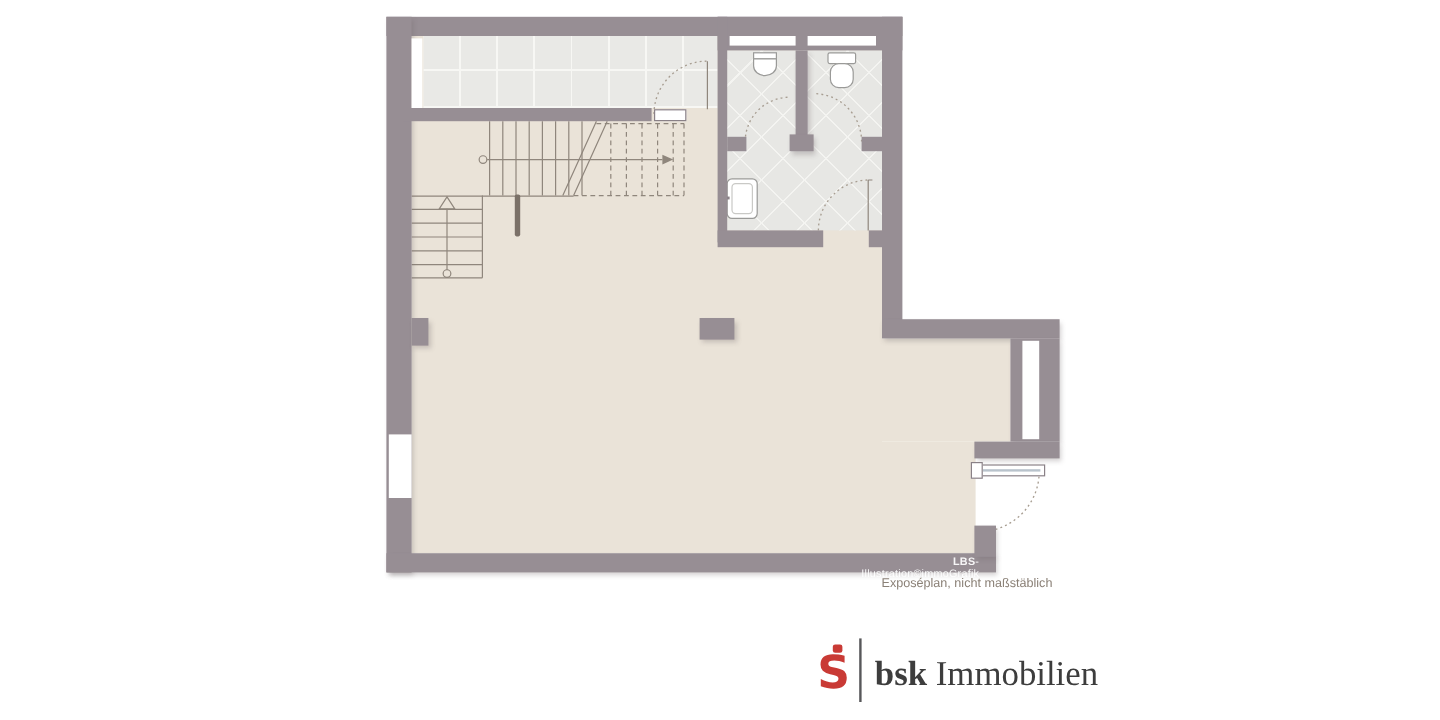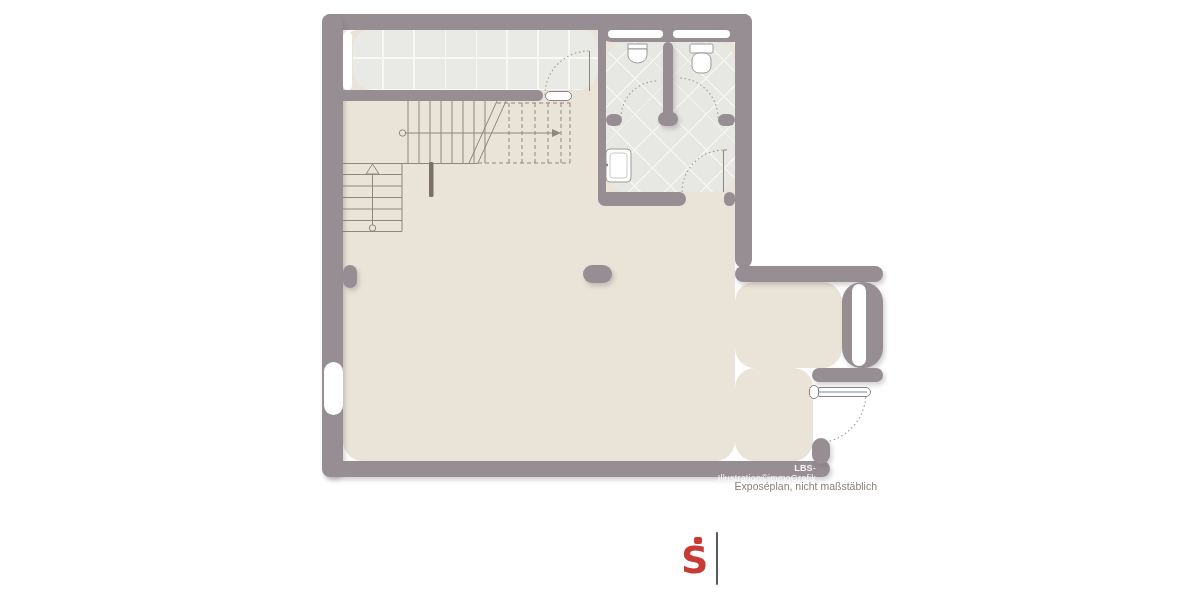--- a/index.html
+++ b/index.html
@@ -1,18 +1,18 @@
 <!DOCTYPE html>
 <html style="--wall: #978e94; --floor: #eae3d8; --ctile: #e9e9e6; --btile: #e7e7e4; --line: #8f867c; --arc: #a79d91; --wframe: #b9c3cc; --brand-red: #c93a35; --brand-text: #3d3d3d; --divider: #58585a;"><head>
 <meta charset="utf-8">
 <style>
   html,body{margin:0;padding:0;background:#fff;}
   .stage{position:relative;width:1200px;height:600px;background:#fff;overflow:hidden;
          font-family:"Liberation Sans",sans-serif;}
-  .abs{position:absolute;border-radius:20px;}
+  .abs{position:absolute;}
   
   .floor{background:var(--floor,#eae3d8);z-index:1;}
   .ctile{z-index:2;background:
       repeating-linear-gradient(90deg, rgba(0,0,0,0) 0 29.5px, #f7f7f4 29.5px 31px),
       repeating-linear-gradient(180deg, rgba(0,0,0,0) 0 29.5px, #f7f7f4 29.5px 31px),
       var(--ctile,#e9e9e6);}
   .btile{z-index:2;background:
       repeating-linear-gradient(45deg, rgba(0,0,0,0) 0 24px, #f4f4f1 24px 25.3px),
       repeating-linear-gradient(-45deg, rgba(0,0,0,0) 0 24px, #f4f4f1 24px 25.3px),
       var(--btile,#e7e7e4);}
@@ -155,14 +155,17 @@
     <div class="abs disclaimer" style="left:677px;top:480px;width:200px;">Exposéplan, nicht maßstäblich</div>
   </div>
 
   <div class="abs brand" style="left:681px;top:537px;width:220px;height:50px;">
     <span class="abs" style="left:0;top:0;width:30px;height:44px;">
       <span class="sk-dot"></span>
       <span class="sk-s">S</span>
     </span>
   </div>
   <div class="abs divider" style="left:716px;top:532px;width:2px;height:53px;"></div>
+  <div class="abs brandname" style="left:729px;top:546px;">
+    <b>bsk</b><span> Immobilien</span>
+  </div>
 
 </div>
 
 </body></html>

